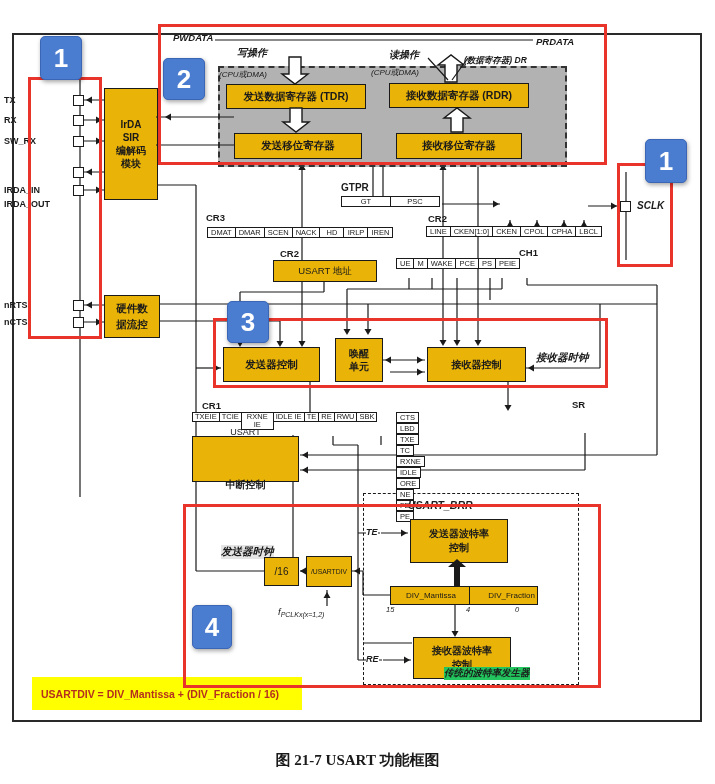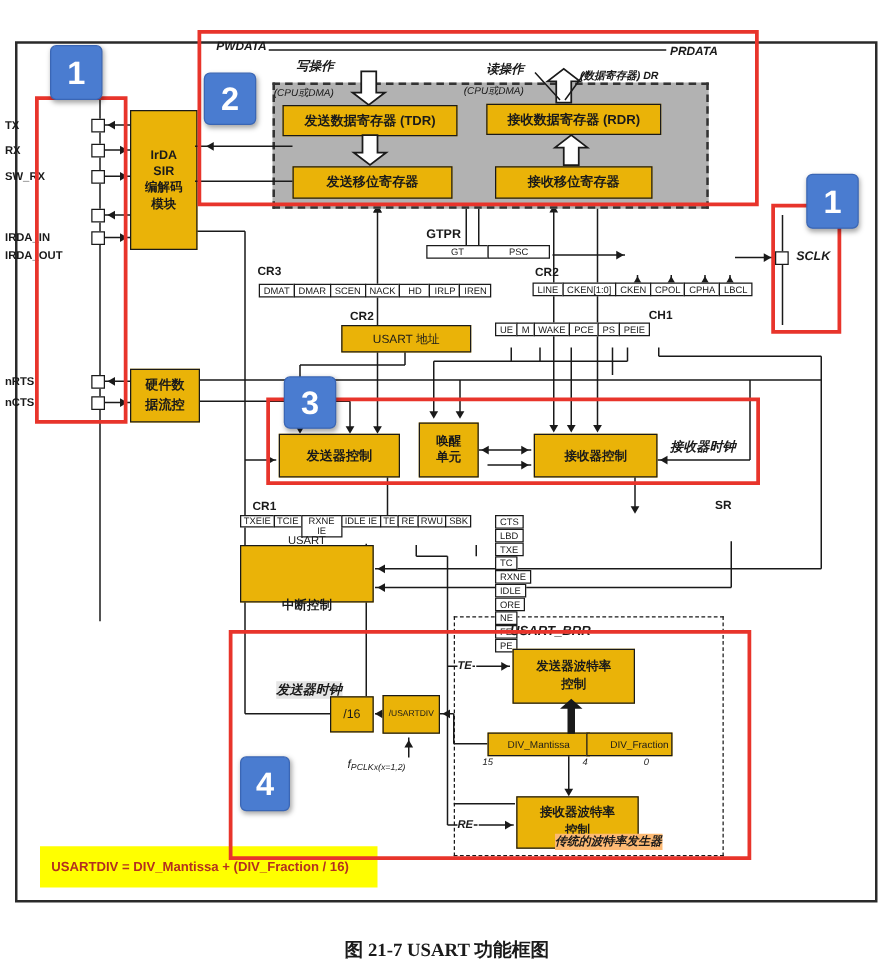--- a/index.html
+++ b/index.html
@@ -281,21 +281,21 @@
   <div class="abs wbox" style="left:469px;top:586px;width:51px;height:17px;font-size:8px;font-weight:500;z-index:3;padding-left:16px;">DIV_Fraction</div>
   <div class="abs lbl" style="left:386px;top:605px;font-size:7.5px;">15</div>
   <div class="abs lbl" style="left:466px;top:605px;font-size:7.5px;">4</div>
   <div class="abs lbl" style="left:515px;top:605px;font-size:7.5px;">0</div>
 
   <div class="abs lbl" style="left:366px;top:654px;font-size:9px;font-weight:bold;background:#fff;z-index:3;">RE</div>
   <div class="abs wbox" style="left:413px;top:637px;width:96px;height:40px;font-size:10px;line-height:1.4;">
     <span>接收器波特率</span>
     <span>控制</span>
   </div>
-  <div class="abs lbl cn" style="left:444px;top:667px;font-size:9.5px;background:#fdba74;z-index:3;">传统的波特率发生器</div>
+  <div class="abs lbl cn" style="left:444px;top:667px;font-size:9.5px;background:#22c55e;z-index:3;">传统的波特率发生器</div>
 
   <div class="abs yellow" style="left:32px;top:677px;width:270px;height:33px;">
     <span class="formula">USARTDIV = DIV_Mantissa + (DIV_Fraction / 16)</span>
   </div>
 
   <div class="abs redbox" style="left:28px;top:77px;width:68px;height:256px;"></div>
   <div class="abs redbox" style="left:158px;top:24px;width:443px;height:135px;"></div>
   <div class="abs redbox" style="left:617px;top:163px;width:50px;height:98px;"></div>
   <div class="abs redbox" style="left:213px;top:318px;width:389px;height:64px;"></div>
   <div class="abs redbox" style="left:183px;top:504px;width:412px;height:178px;"></div>

